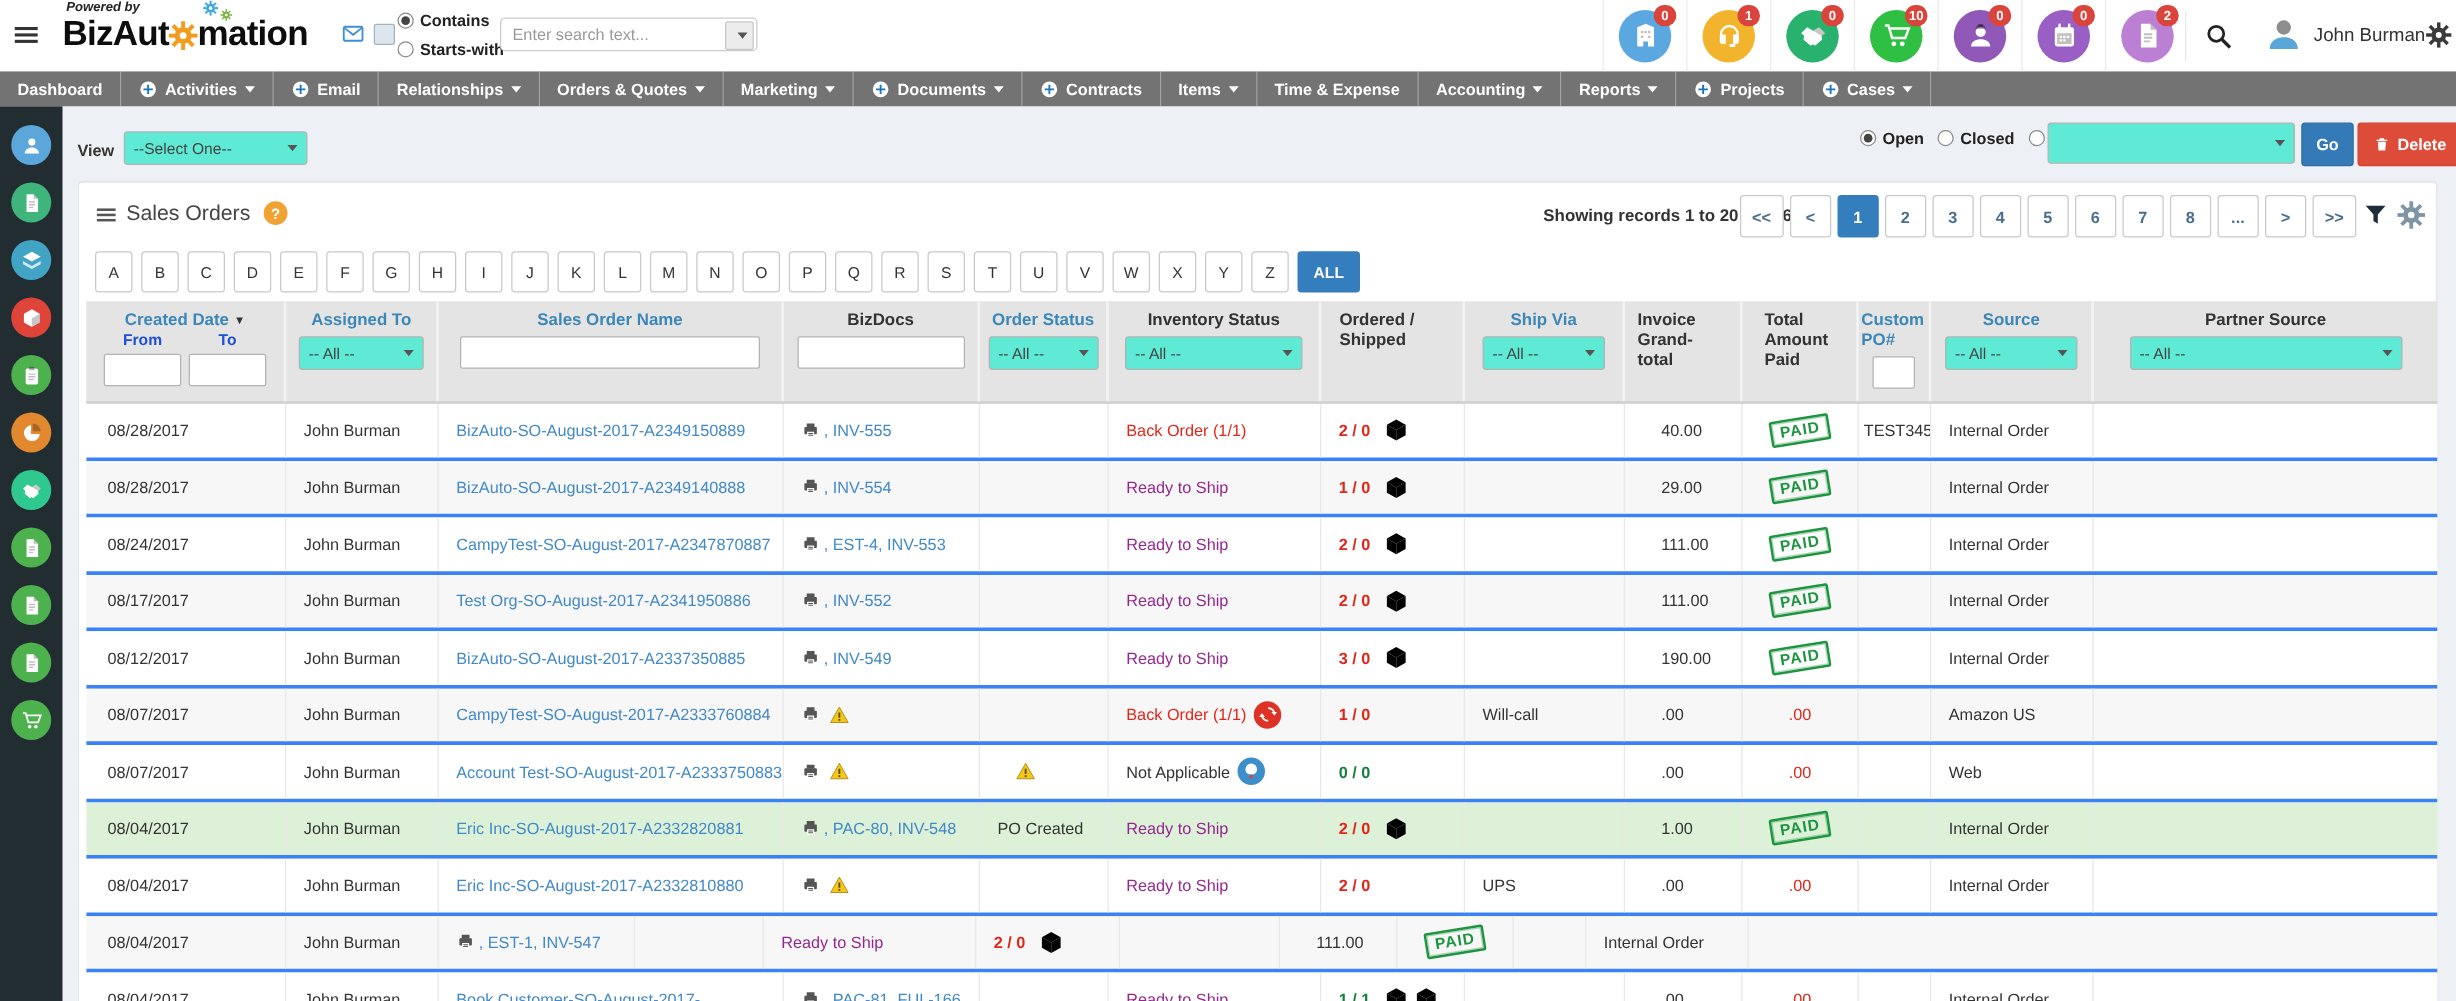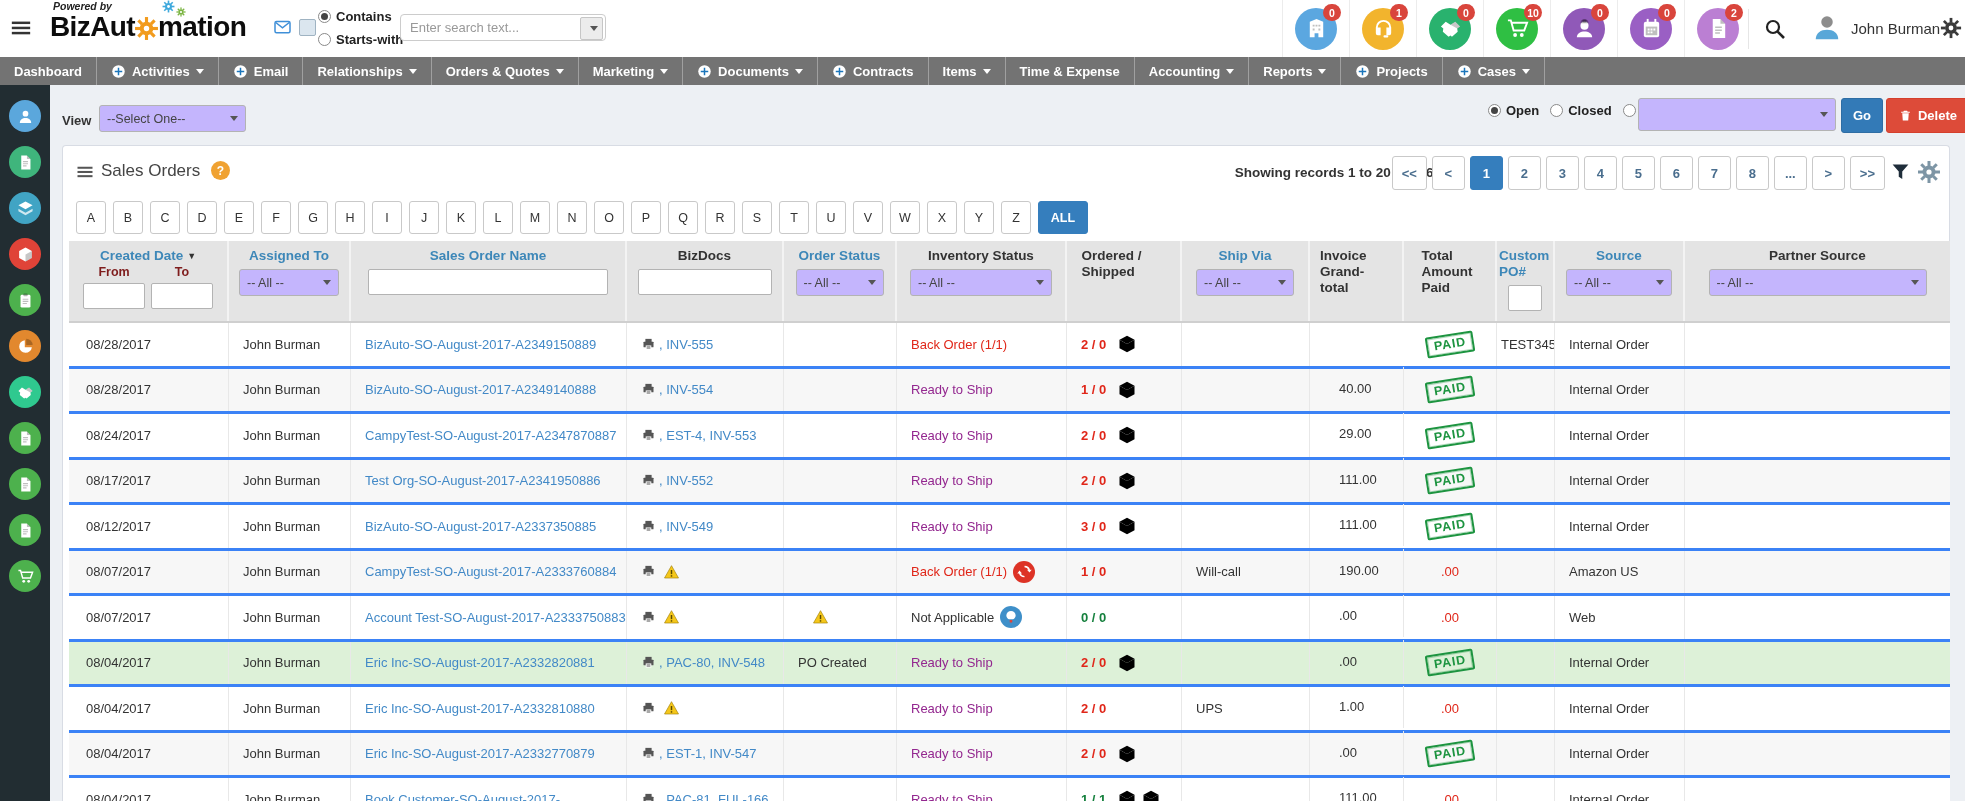--- a/index.html
+++ b/index.html
@@ -46,21 +46,21 @@
   .ncaret{width:0;height:0;border-left:4px solid transparent;border-right:4px solid transparent;border-top:5px solid #fff;}
 
   
   .sidebar{position:absolute;top:85px;left:0;bottom:0;width:50px;background:#222d32;display:flex;flex-direction:column;align-items:center;padding-top:15px;gap:14px;box-sizing:border-box;z-index:3;}
   .side-ic{width:32px;height:32px;border-radius:50%;display:flex;align-items:center;justify-content:center;color:#fff;cursor:pointer;flex:none;}
   .side-ic svg{width:17px;height:17px;}
 
   
   .toolbar{position:absolute;top:85px;left:50px;right:0;height:60px;}
   .view-label{position:absolute;left:12px;top:28px;font-weight:bold;font-size:13px;color:#333;}
-  .fsel{height:27px;border:1px solid #b3b3b3;background:#c4b5fd;border-radius:3px;display:flex;align-items:center;justify-content:space-between;padding:0 7px;font-size:12.5px;color:#444;box-sizing:border-box;cursor:pointer;}
+  .fsel{height:27px;border:1px solid #b3b3b3;background:#5eead4;border-radius:3px;display:flex;align-items:center;justify-content:space-between;padding:0 7px;font-size:12.5px;color:#444;box-sizing:border-box;cursor:pointer;}
   .car{width:0;height:0;border-left:4px solid transparent;border-right:4px solid transparent;border-top:5px solid #555;flex:none;margin-left:5px;}
   .view-sel{position:absolute;left:49px;top:20px;width:147px;}
   .status-radios{position:absolute;left:1438px;top:16px;display:flex;gap:11px;align-items:center;}
   .empty-sel{position:absolute;left:1588px;top:13px;width:198px;height:33px;}
   .go-btn{position:absolute;left:1791px;top:13px;width:40px;height:33px;background:#337ab7;border:1px solid #2e6da4;border-radius:3px;color:#fff;font-weight:bold;font-size:13px;display:flex;align-items:center;justify-content:center;cursor:pointer;}
   .del-btn{position:absolute;left:1836px;top:13px;width:82px;height:33px;background:#dd4b39;border:1px solid #d43f2c;border-radius:3px 0 0 3px;color:#fff;font-weight:bold;font-size:13px;display:flex;align-items:center;justify-content:center;gap:6px;cursor:pointer;}
   .del-btn svg{width:13px;height:13px;}
 
   
   .panel{position:absolute;top:145px;left:62px;width:1888px;bottom:0;background:#fff;border:1px solid #d8dce4;border-bottom:none;border-radius:4px 4px 0 0;box-sizing:border-box;}
@@ -83,36 +83,36 @@
   .th{box-sizing:border-box;border-right:2px solid #f3f3f3;display:flex;flex-direction:column;align-items:center;padding-top:7px;flex:none;overflow:hidden;}
   .th:last-child{border-right:none;flex:1;}
   .th-label-row{display:flex;gap:4px;align-items:center;justify-content:center;}
   .th-label{font-weight:bold;font-size:13.5px;line-height:16px;text-align:left;color:#333;}
   .th.blue .th-label{color:#3d87b8;cursor:pointer;}
   .sort-caret{font-size:9px;color:#333;}
   .th .fsel{margin-top:5px;}
   .f-in{height:26px;border:1px solid #b3b3b3;background:#fff;border-radius:2px;padding:0 4px;font:12.5px "Liberation Sans",sans-serif;box-sizing:border-box;margin-top:5px;}
   .ft-row{display:flex;gap:6px;margin-top:1px;}
   .ft-col{display:flex;flex-direction:column;align-items:center;}
-  .ft-lab{font-weight:bold;font-size:12.5px;color:#7f1d1d;line-height:15px;}
+  .ft-lab{font-weight:bold;font-size:12.5px;color:#1d4ed8;line-height:15px;}
   .ft-in{width:62px;margin-top:3px;}
 
-  .c1{width:160px;} .c2{width:122px;} .c3{width:276px;} .c4{width:157px;} .c5{width:113px;}
+  .c1{width:160px;} .c2{width:122px;} .c3{width:276px;} .c4{width:157px;} .c5{width:103px;}
   .c6{width:170px;} .c7{width:115px;} .c8{width:128px;} .c9{width:94px;} .c10{width:93px;}
   .c11{width:58px;} .c12{width:130px;} .c13{width:265px;}
 
   
   .tbody{position:absolute;top:177px;left:6px;width:1881px;bottom:0;overflow:hidden;}
   .tr{display:flex;height:45.5px;border-bottom:3px solid #3b82f6;background:#fff;box-sizing:border-box;}
   .tr:nth-child(even){background:#f7f7f7;}
   .tr.hl{background:#ddf1d8;}
   .td{box-sizing:border-box;height:100%;display:flex;align-items:center;border-right:1px solid #e8e8e8;padding:0 6px 0 14px;overflow:hidden;white-space:nowrap;flex:none;font-size:13px;color:#333;}
   .td:last-child{border-right:none;flex:1;}
   .td.c1{padding-left:17px;}
-  .td.c9{padding-left:29px;margin-top:44px;}
+  .td.c9{padding-left:29px;}
   .td.c10{justify-content:center;padding-left:6px;}
   .td.c11{padding-left:4px;padding-right:0;}
   .link{color:#4289c7;text-decoration:none;cursor:pointer;}
   .c-red{color:#e02619;} .c-purple{color:#93278f;} .c-green{color:#15803d;} .c-dark{color:#333;}
   .qty{font-weight:bold;margin-right:7px;}
   .bizdoc-ic{width:15px;height:15px;color:#555;flex:none;margin-right:3px;}
   .warn-ic{width:17px;height:16px;flex:none;margin-left:4px;}
   .box{width:20px;height:20px;flex:none;margin-left:4px;}
   .bo-badge{width:22px;height:22px;border-radius:50%;background:#dd3326;display:flex;align-items:center;justify-content:center;margin-left:6px;flex:none;}
   .bo-badge svg{width:15px;height:15px;}
@@ -1253,23 +1253,20 @@
           </div>
         </div>
 
         <div class="tr">
           <div class="td c1">
             <span>08/04/2017</span>
           </div>
           <div class="td c2">
             <span>John Burman</span>
           </div>
-          <div class="td c3">
-            <a class="link">Eric Inc-SO-August-2017-A2332770879</a>
-          </div>
           <div class="td c4">
             <svg class="ic bizdoc-ic">
               <use href="#i-printer"></use>
             </svg>
             <a class="link">, EST-1, INV-547</a>
 
           </div>
           <div class="td c5">
             <span></span>
 

